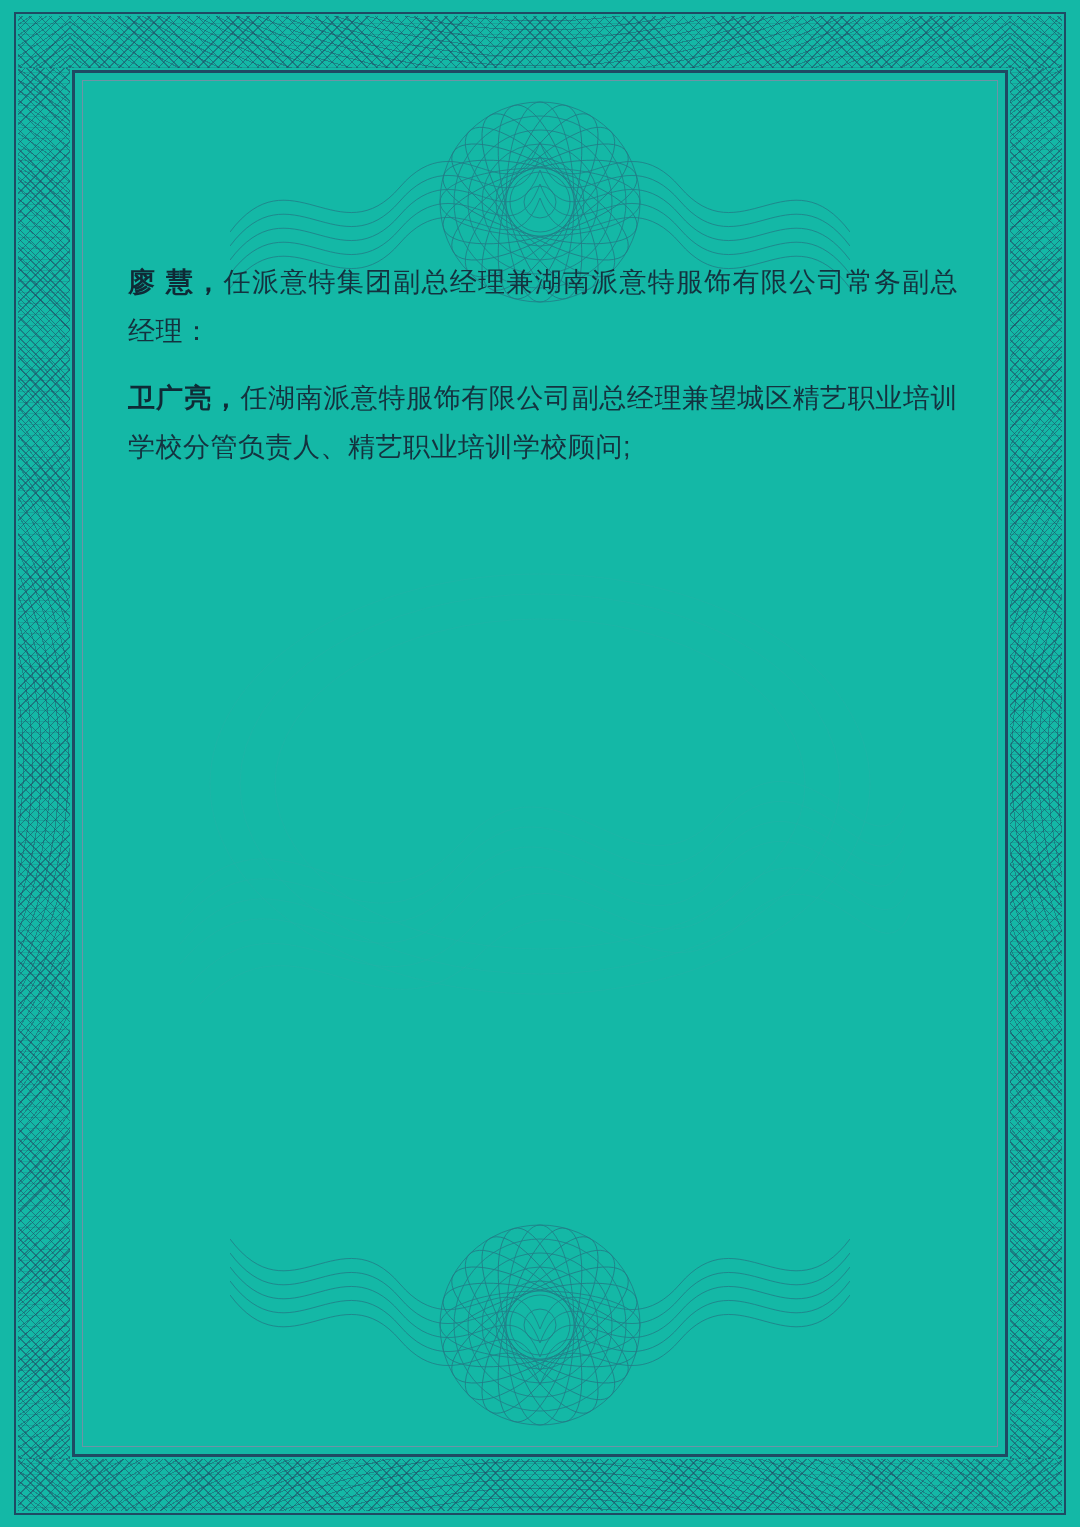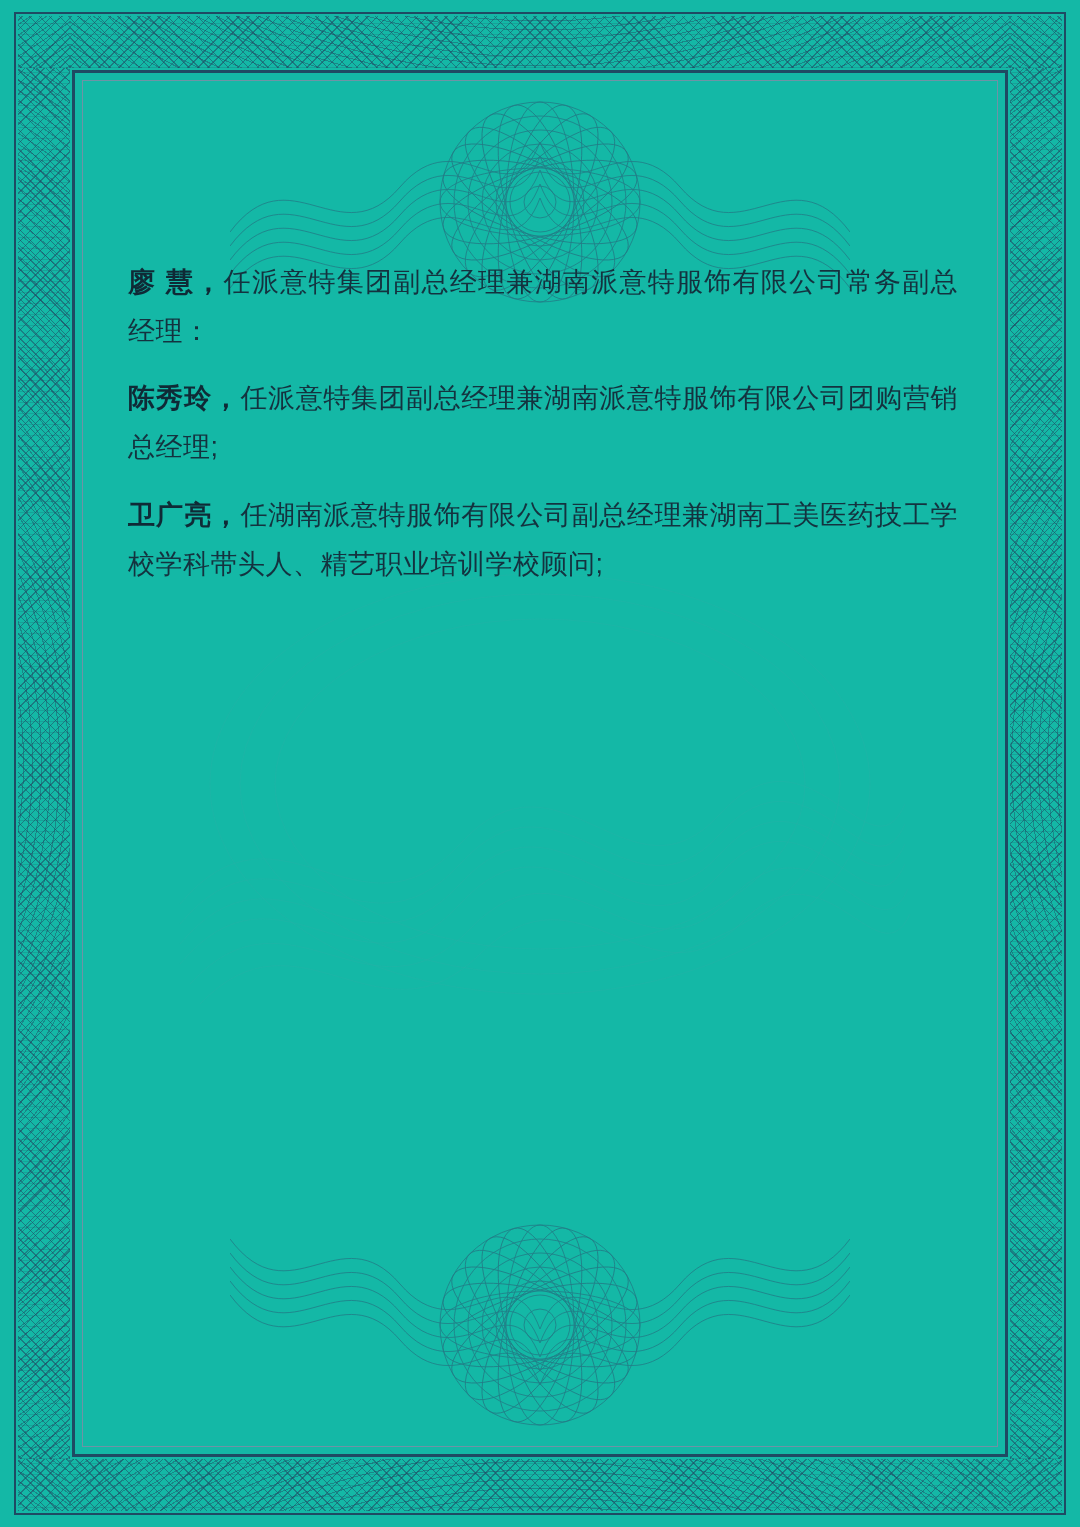--- a/index.html
+++ b/index.html
@@ -233,24 +233,21 @@
     </svg>
   </div>
 
   <div class="content">
 
     <p class="para">
       <span class="name">廖 慧，</span><span>任派意特集团副总经理兼湖南派意特服饰有限公司常务副总经理：</span>
     </p>
 
 
+
+
     <p class="para">
-      <span class="name">陈秀玲，</span><span>任派意特集团副总经理兼湖南派意特服饰有限公司团购营销总经理;</span>
+      <span class="name">卫广亮，</span><span>任湖南派意特服饰有限公司副总经理兼望城区精艺职业培训学校分管负责人、精艺职业培训学校顾问;</span>
     </p>
 
 
-    <p class="para">
-      <span class="name">卫广亮，</span><span>任湖南派意特服饰有限公司副总经理兼湖南工美医药技工学校学科带头人、精艺职业培训学校顾问;</span>
-    </p>
-
-
   </div>
 </div>
 
 </body></html>

